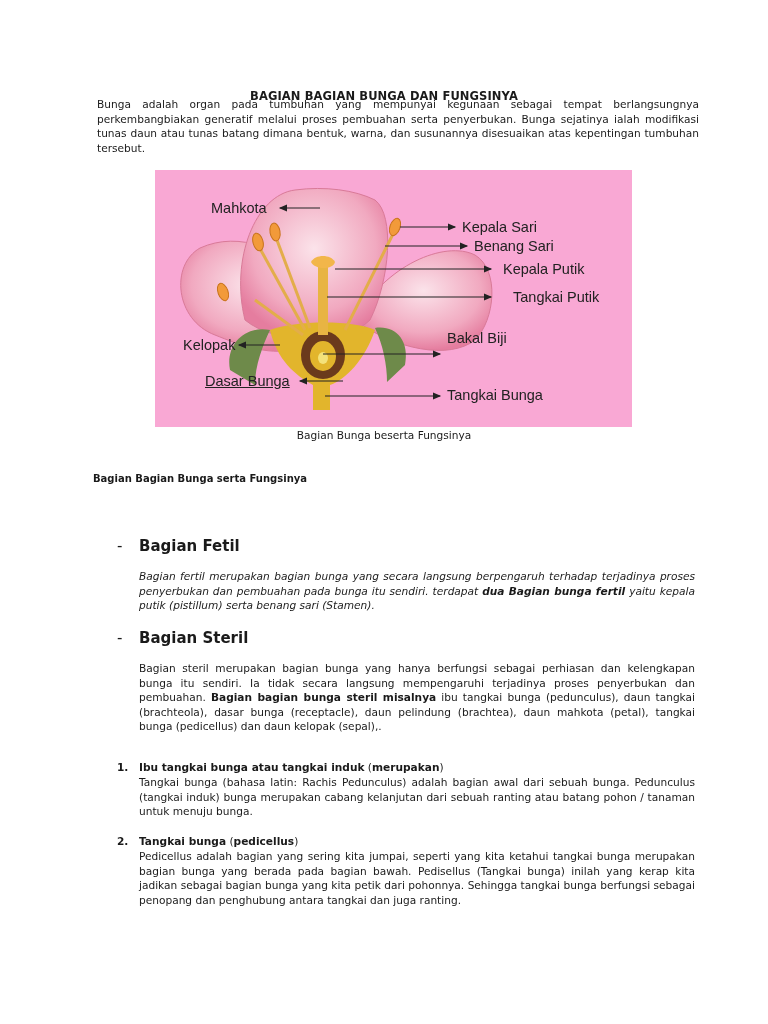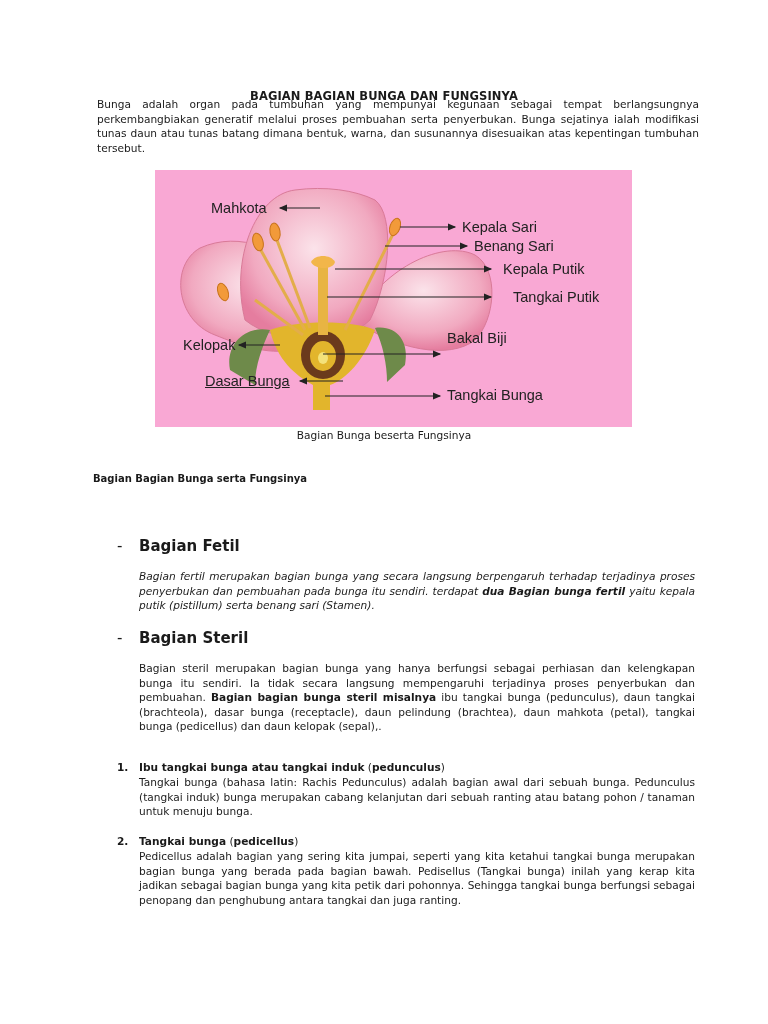--- a/index.html
+++ b/index.html
@@ -115,21 +115,21 @@
 
   <div class="dash-item steril-h">
     <span class="dash">-</span><span class="lbl">Bagian Steril</span>
   </div>
   <div class="para steril-p">
     <span>Bagian steril merupakan bagian bunga yang hanya berfungsi sebagai perhiasan dan kelengkapan bunga itu sendiri. Ia tidak secara langsung mempengaruhi terjadinya proses penyerbukan dan pembuahan. </span><span class="b">Bagian bagian bunga steril misalnya</span><span> ibu tangkai bunga (pedunculus), daun tangkai (brachteola), dasar bunga (receptacle), daun pelindung (brachtea), daun mahkota (petal), tangkai bunga (pedicellus) dan daun kelopak (sepal),.</span>
   </div>
 
   <div class="num-item n1">
     <span class="num">1.</span>
-    <span class="hd"><span class="b">Ibu tangkai bunga atau tangkai induk</span><span> (</span><span class="b">pedunculus</span><span>)</span></span>
+    <span class="hd"><span class="b">Ibu tangkai bunga atau tangkai induk</span><span> (</span><span class="b">merupakan</span><span>)</span></span>
     <div class="body">Tangkai bunga (bahasa latin: Rachis Pedunculus) adalah bagian awal dari sebuah bunga. Pedunculus (tangkai induk) bunga merupakan cabang kelanjutan dari sebuah ranting atau batang pohon / tanaman untuk menuju bunga.</div>
   </div>
 
   <div class="num-item n2">
     <span class="num">2.</span>
     <span class="hd"><span class="b">Tangkai bunga</span><span> (</span><span class="b">pedicellus</span><span>)</span></span>
     <div class="body">Pedicellus adalah bagian yang sering kita jumpai, seperti yang kita ketahui tangkai bunga merupakan bagian bunga yang berada pada bagian bawah. Pedisellus (Tangkai bunga) inilah yang kerap kita jadikan sebagai bagian bunga yang kita petik dari pohonnya. Sehingga tangkai bunga berfungsi sebagai penopang dan penghubung antara tangkai dan juga ranting.</div>
   </div>
 
 </div>

